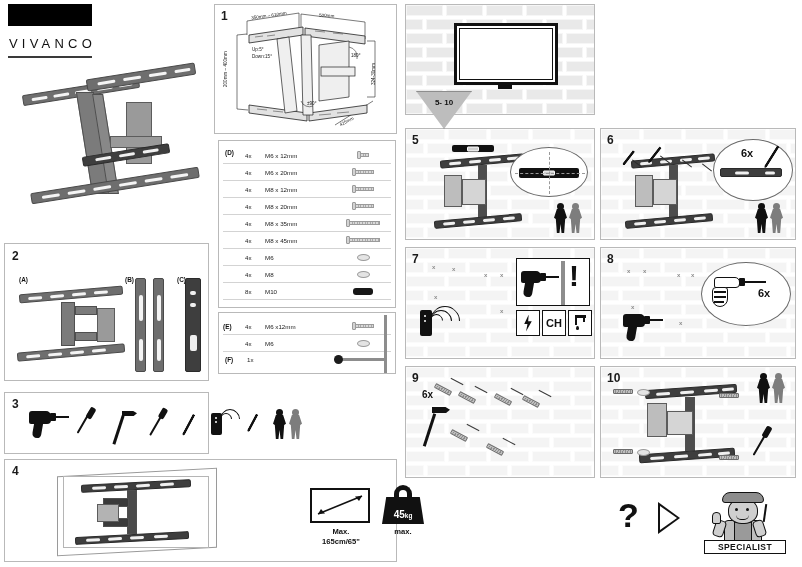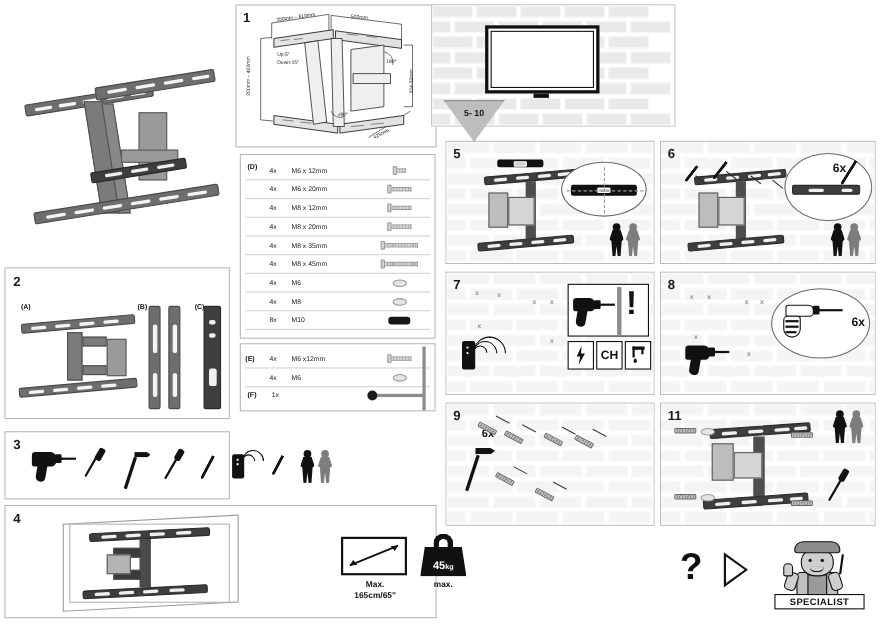--- a/index.html
+++ b/index.html
@@ -43,21 +43,21 @@
   
   #p4 { left: 4px; top: 459px; width: 393px; height: 103px; }
   
   #p1 { left: 214px; top: 4px; width: 183px; height: 130px; }
   
   #pD { left: 218px; top: 140px; width: 178px; height: 168px; }
   
   #pEF { left: 218px; top: 312px; width: 178px; height: 62px; }
 
   
-  #rA { left: 392px; top: 4px; width: 222px; height: 111px; }
+  #rA { left: 405px; top: 4px; width: 190px; height: 111px; }
   #rB { left: 600px; top: 4px; width: 196px; height: 111px; }
   #p5 { left: 405px; top: 128px; width: 190px; height: 112px; }
   #p6 { left: 600px; top: 128px; width: 196px; height: 112px; }
   #p7 { left: 405px; top: 247px; width: 190px; height: 112px; }
   #p8 { left: 600px; top: 247px; width: 196px; height: 112px; }
   #p9 { left: 405px; top: 366px; width: 190px; height: 112px; }
   #p10{ left: 600px; top: 366px; width: 196px; height: 112px; }
 
   
   .brick { position: absolute; inset: 0; overflow: hidden; background: #fff; }
@@ -244,21 +244,21 @@
   #dogear-txt {
     position: absolute; left: 132px; top: 42px; font-size: 7.4px; font-weight: bold;
     color: #111; z-index: 7;
   }
 
   
   .callout {
     position: absolute; border: 1px solid #6a6a6a; border-radius: 50%;
     background: #fff;
   }
-  .qty-badge { position: absolute; font-size: 11px; font-weight: bold; color: #111; margin-left: 16px; }
+  .qty-badge { position: absolute; font-size: 11px; font-weight: bold; color: #111; }
 
   
   .level { position: absolute; background: #111; border-radius: 2px; }
   .level .vial {
     position: absolute; top: 50%; left: 50%; transform: translate(-50%,-50%);
     width: 12px; height: 5px; background: #cfcfcf; border: 1px solid #fff; border-radius: 1px;
   }
 
   
   .wbox { position: absolute; border: 1.5px solid #111; background: #fff; }
@@ -318,20 +318,25 @@
   #p1svg { position: absolute; inset: 0; }
   .dimtxt { position: absolute; font-size: 4.6px; color: #1a1a1a; }
 
   .grp-lbl { position: absolute; font-size: 6.4px; font-weight: bold; color: #111; }
 </style>
 </head>
 <body>
 
 <div class="page">
 
+  <div id="logo-block">
+    <div id="logo-swatch"></div>
+    <div id="logo-word">VIVANCO</div>
+    <div id="logo-rule"></div>
+  </div>
 
 
   <div class="box" id="hero">
 
     <div class="rail" style="left:18px;top:28px;width:118px;height:11px;transform:rotate(-9deg);">
       <div class="slot" style="left:8px;width:16px;"></div>
       <div class="slot" style="left:30px;width:16px;"></div>
       <div class="slot" style="left:52px;width:16px;"></div>
       <div class="slot" style="left:74px;width:16px;"></div>
       <div class="slot" style="left:96px;width:14px;"></div>
@@ -1338,21 +1343,21 @@
         </div>
         <div class="row" style="top: 98px; height: 14px;">
           <div class="bk" style="left: 9px; width: 39px; height: 11px;"></div>
           <div class="bk" style="left: 51px; width: 39px; height: 11px;"></div>
           <div class="bk" style="left: 93px; width: 39px; height: 11px;"></div>
           <div class="bk" style="left: 135px; width: 39px; height: 11px;"></div>
           <div class="bk" style="left: 177px; width: 39px; height: 11px;"></div>
           <div class="bk" style="left: 219px; width: 39px; height: 11px;"></div>
         </div>
       </div>
-    <div class="stepnum big" style="left:6px;top:5px;z-index:7;">11</div>
+    <div class="stepnum big" style="left:6px;top:5px;z-index:7;">10</div>
 
     <div class="mount" style="left:30px;top:20px;width:112px;height:78px;">
       <div class="rail dark" style="left:14px;top:0;width:92px;height:9px;transform:rotate(-4deg);">
         <div class="slot" style="left:10px;width:14px;"></div>
         <div class="slot" style="left:34px;width:14px;"></div>
         <div class="slot" style="left:58px;width:14px;"></div>
         <div class="slot" style="left:76px;width:12px;"></div>
       </div>
       <div class="arm" style="left:54px;top:10px;width:10px;height:54px;background:#4d4d4d;"></div>
       <div class="plate" style="left:16px;top:16px;width:20px;height:34px;background:#bdbdbd;"></div>

